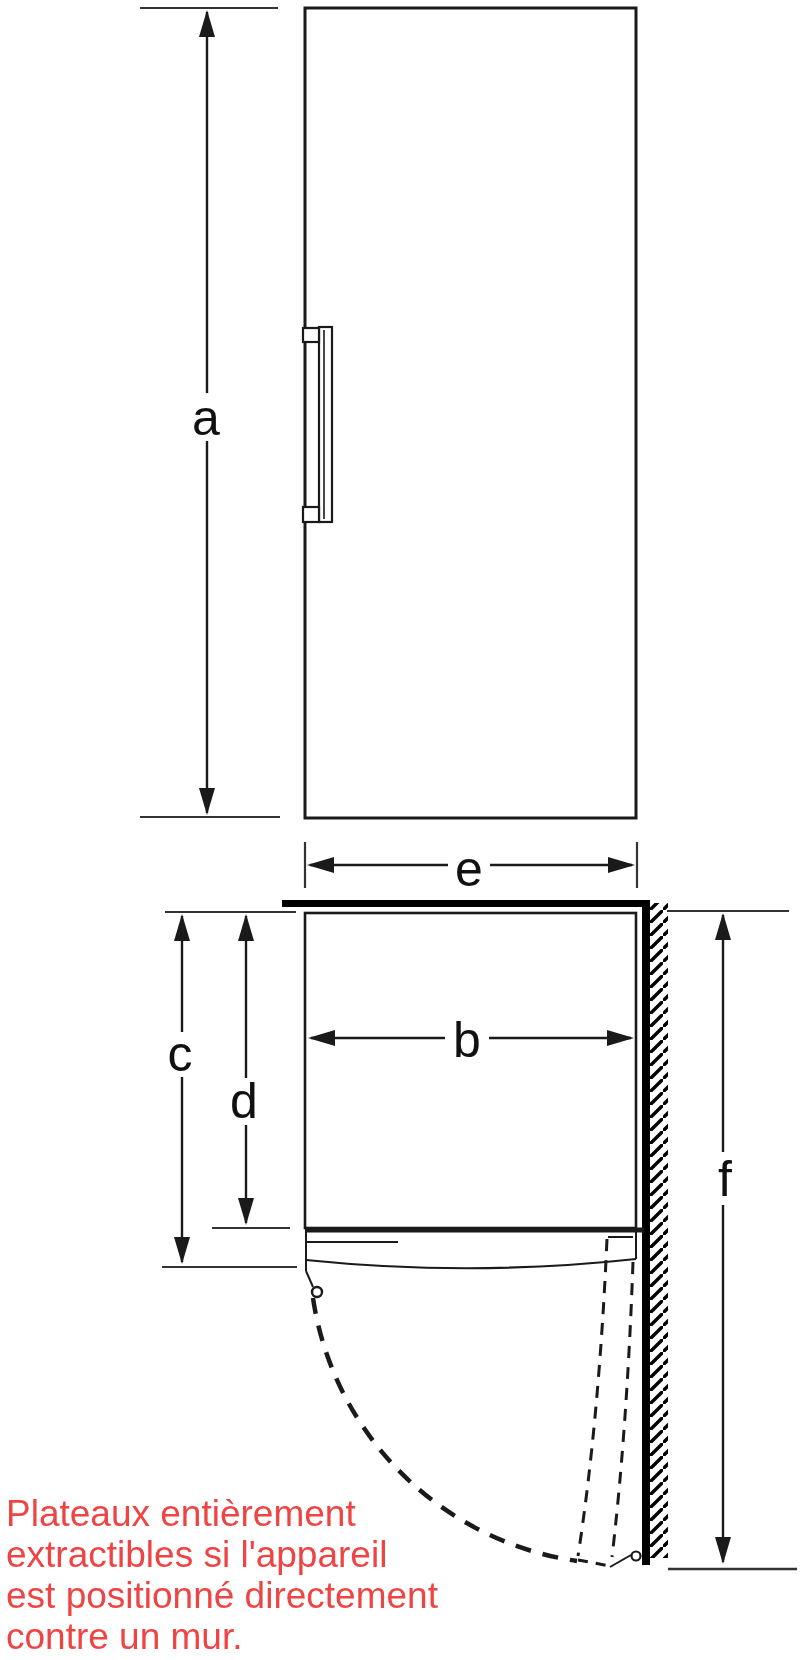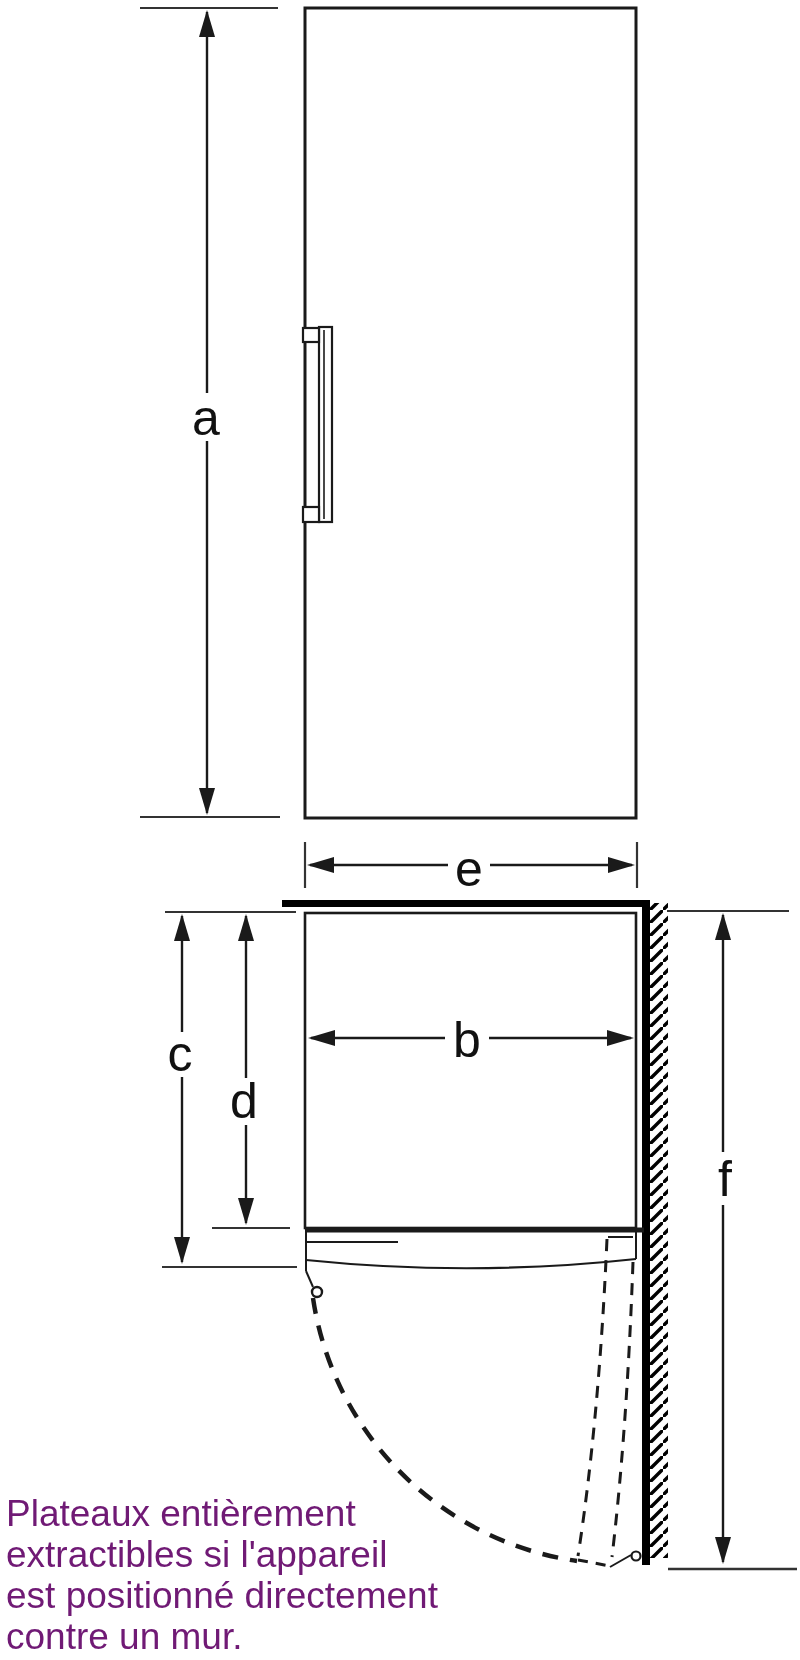--- a/index.html
+++ b/index.html
@@ -15,21 +15,21 @@
     font-family:"Liberation Sans","DejaVu Sans",sans-serif;
     font-size:50px;
     fill:#111;
   }
   .caption{
     position:absolute;
     left:6px;top:1493px;
     width:520px;
     font-size:37px;
     line-height:41px;
-    color:#701a75;
+    color:#ef4444;
     white-space:pre-line;
   }
 </style>
 </head>
 <body>
 
 <div class="stage">
   <svg width="800" height="1660" viewBox="0 0 800 1660">
     <defs>
       <pattern id="hatch" patternUnits="userSpaceOnUse" width="13" height="13">

